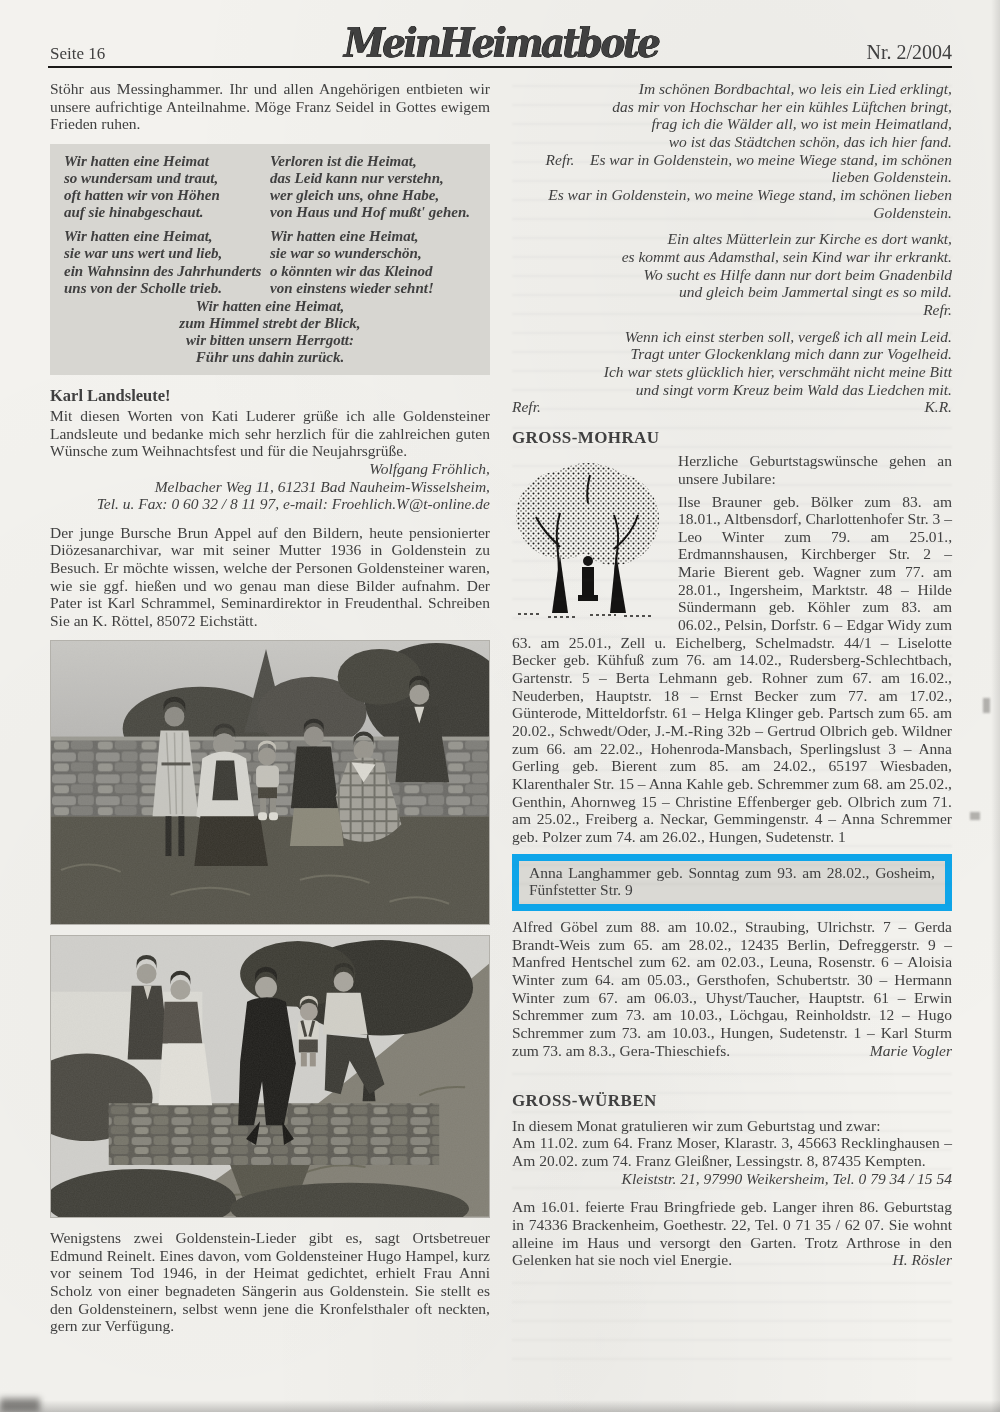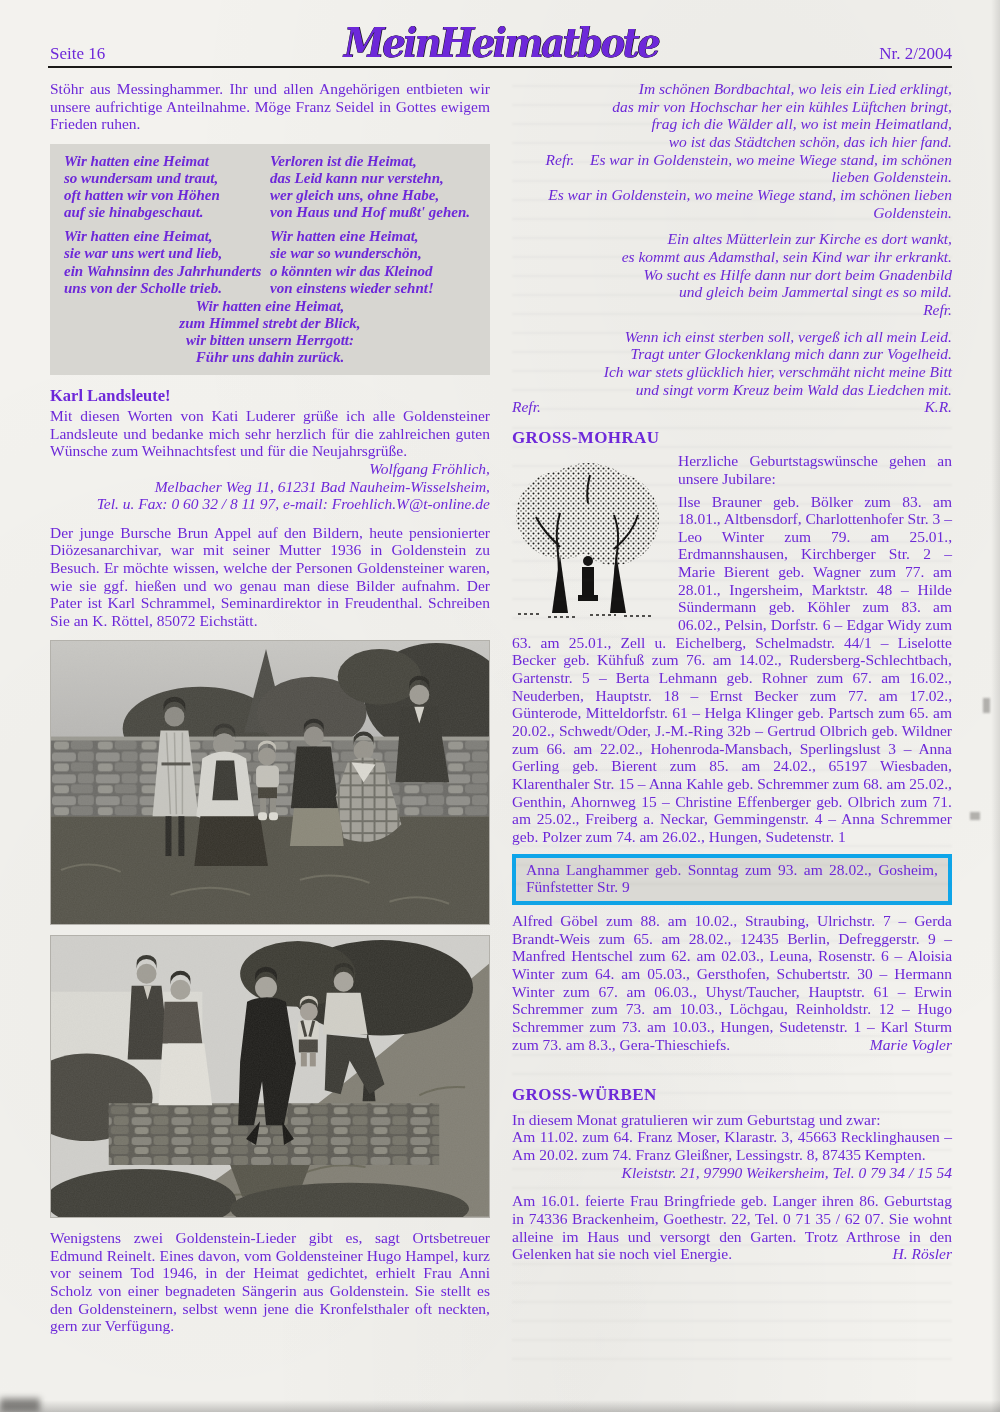--- a/index.html
+++ b/index.html
@@ -1,24 +1,24 @@
 <!DOCTYPE html>
 <html lang="de"><head>
 <meta charset="utf-8">
 <style>
   html,body{margin:0;padding:0;}
   body{width:1000px;height:1412px;background:#dddcd8;font-family:"Liberation Serif",serif;}
-  .page{position:relative;width:1000px;height:1412px;background:#f3f2ee;color:#6d28d9;overflow:hidden;}
+  .page{position:relative;width:1000px;height:1412px;background:#f3f2ee;color:#404040;overflow:hidden;}
   .page::before{content:"";position:absolute;inset:0;pointer-events:none;background:
     radial-gradient(ellipse at 75% 15%, rgba(0,0,0,0.03), transparent 55%),
     radial-gradient(ellipse at 20% 70%, rgba(0,0,0,0.025), transparent 50%),
     radial-gradient(ellipse at 60% 95%, rgba(0,0,0,0.03), transparent 40%);}
   .header{position:absolute;top:28px;left:50px;right:48px;height:38px;}
   .page-label{position:absolute;left:0;bottom:2px;font-size:17px;}
-  .issue{position:absolute;right:0;bottom:2px;font-size:17px;}
+  .issue{position:absolute;right:0;bottom:2px;font-size:20px;}
   .masthead{position:absolute;left:0;right:0;top:-8px;text-align:center;
     font-family:"DejaVu Serif",serif;font-weight:bold;font-style:italic;
     font-size:37px;letter-spacing:-2.5px;transform:scaleY(1.12);
     text-shadow:0.6px 0 0 #141312, -0.4px 0 0 #141312;}
   .header-rule{position:absolute;top:66px;left:48px;right:48px;height:2px;background:#1b1a18;}
   .col{position:absolute;top:80px;width:440px;font-size:15.5px;line-height:1.14;text-align:justify;}
   .col-left{left:50px;}
   .col-right{left:512px;}
   .para{margin:0;}
   .spaced{margin-top:11px;}
@@ -35,21 +35,21 @@
   .photo-fig svg{display:block;width:440px;border:1px solid #b3b1ab;box-sizing:border-box;background:#cfcecb;}
   .lyrics{font-style:italic;}
   .lyric-stanza{margin-bottom:9px;text-align:right;}
   .refr-line{display:flex;justify-content:space-between;}
   h3.section{font-size:17px;margin:12px 0 5px;text-align:left;letter-spacing:0.4px;font-weight:bold;}
   h3.gw{margin-top:32px;margin-bottom:6px;}
   .gm-block{text-align:justify;}
   .tree-fig{float:left;width:152px;height:162px;margin:5px 14px 2px 0;}
   .tree-fig svg{width:152px;height:162px;display:block;}
   .gm-intro{margin-bottom:5px;}
-  .jubel-box{border:4px solid #0ea5e9;background:#dad9d4;padding:3px 10px 5px;margin:8px 0 7px;}
+  .jubel-box{border:7px solid #0ea5e9;background:#dad9d4;padding:3px 10px 5px;margin:8px 0 7px;}
   .para-rel{position:relative;}
   .sig-abs{position:absolute;right:0;bottom:0;font-style:italic;background:transparent;}
   .gw-right{text-align:right;font-style:italic;}
   .bleed{position:absolute;left:512px;top:80px;width:440px;height:1280px;pointer-events:none;opacity:0.05;
     background:repeating-linear-gradient(0deg, #6a6a6a 0 2px, transparent 2px 19px);filter:blur(1.2px);}
   .bottom-band{position:absolute;left:0;right:0;bottom:0;height:12px;
     background:linear-gradient(to bottom, rgba(0,0,0,0), rgba(20,20,20,0.22));}
   .corner-smudge{position:absolute;left:0;bottom:0;width:40px;height:14px;background:rgba(35,34,32,0.5);filter:blur(3px);}
   .edge-shade{position:absolute;right:0;top:0;bottom:0;width:9px;
     background:linear-gradient(to left, rgba(0,0,0,0.10), rgba(0,0,0,0));}

